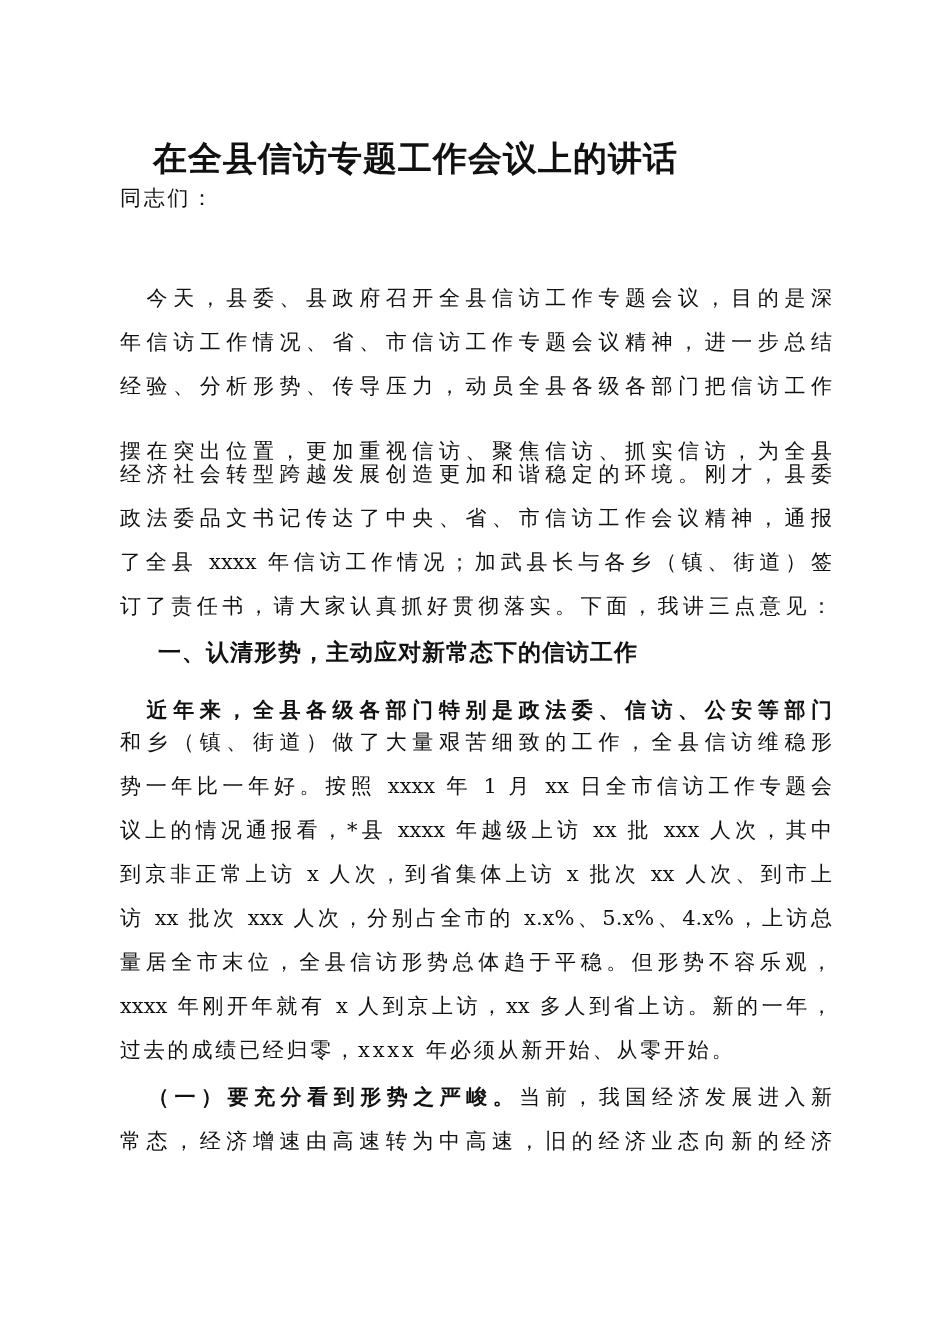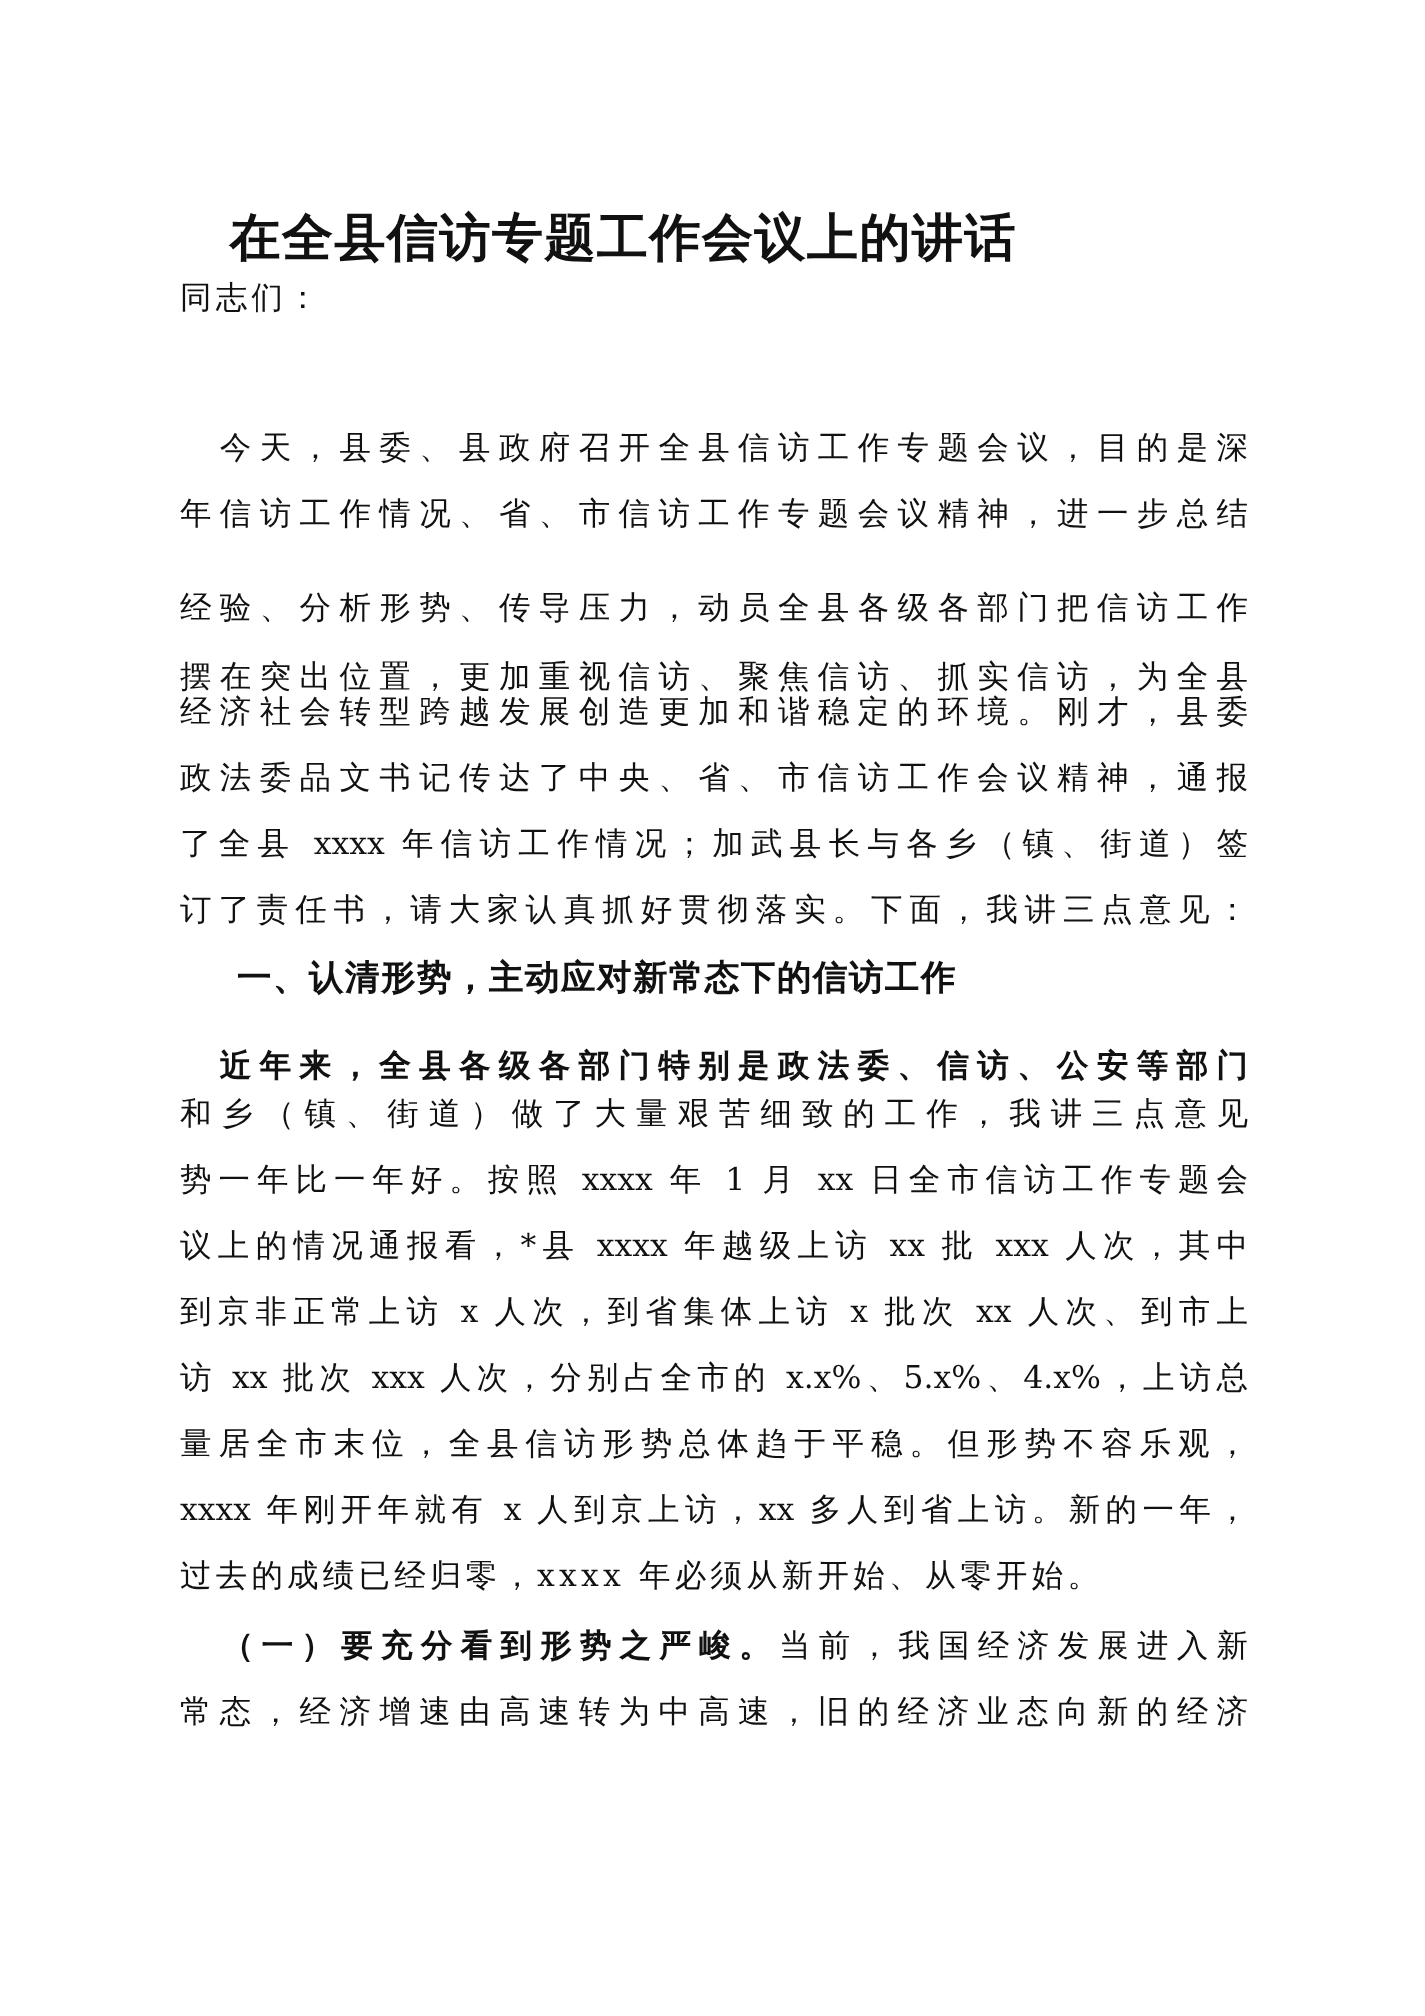--- a/index.html
+++ b/index.html
@@ -14,31 +14,31 @@
 </head>
 <body>
 
 <div class="page">
   <div class="title">在全县信访专题工作会议上的讲话</div>
 
   <div class="line" style="top:183px;">同志们：</div>
 
   <div class="line justify" style="top:283px;">　今天，县委、县政府召开全县信访工作专题会议，目的是深</div>
   <div class="line justify" style="top:327px;">年信访工作情况、省、市信访工作专题会议精神，进一步总结</div>
-  <div class="line justify" style="top:390px;">经验、分析形势、传导压力，动员全县各级各部门把信访工作</div>
+  <div class="line justify" style="top:371px;">经验、分析形势、传导压力，动员全县各级各部门把信访工作</div>
   <div class="line justify" style="top:415px;margin-top:21px;">摆在突出位置，更加重视信访、聚焦信访、抓实信访，为全县</div>
   <div class="line justify" style="top:459px;">经济社会转型跨越发展创造更加和谐稳定的环境。刚才，县委</div>
   <div class="line justify" style="top:503px;">政法委品文书记传达了中央、省、市信访工作会议精神，通报</div>
   <div class="line justify" style="top:547px;">了全县 xxxx 年信访工作情况；加武县长与各乡（镇、街道）签</div>
   <div class="line justify" style="top:591px;">订了责任书，请大家认真抓好贯彻落实。下面，我讲三点意见：</div>
 
   <div class="line heading" style="top:637px; left:158px;">一、认清形势，主动应对新常态下的信访工作</div>
 
   <div class="line justify" style="top:695px;font-weight:bold;">　近年来，全县各级各部门特别是政法委、信访、公安等部门</div>
-  <div class="line justify" style="top:727px;">和乡（镇、街道）做了大量艰苦细致的工作，我讲三点意见</div>
+  <div class="line justify" style="top:727px;">和乡（镇、街道）做了大量艰苦细致的工作，全县信访维稳形</div>
   <div class="line justify" style="top:771px;">势一年比一年好。按照 xxxx 年 1 月 xx 日全市信访工作专题会</div>
   <div class="line justify" style="top:815px;">议上的情况通报看，*县 xxxx 年越级上访 xx 批 xxx 人次，其中</div>
   <div class="line justify" style="top:859px;">到京非正常上访 x 人次，到省集体上访 x 批次 xx 人次、到市上</div>
   <div class="line justify" style="top:903px;">访 xx 批次 xxx 人次，分别占全市的 x.x%、5.x%、4.x%，上访总</div>
   <div class="line justify" style="top:991px;">xxxx 年刚开年就有 x 人到京上访，xx 多人到省上访。新的一年，</div>
   <div class="line justify" style="top:947px;">量居全市末位，全县信访形势总体趋于平稳。但形势不容乐观，</div>
   <div class="line" style="top:1035px;">过去的成绩已经归零，xxxx 年必须从新开始、从零开始。</div>
 
   <div class="line justify" style="top:1082px; left:148px; width:684px;">
     <span class="bold-lead">（一）要充分看到形势之严峻。</span><span>当前，我国经济发展进入新</span>

